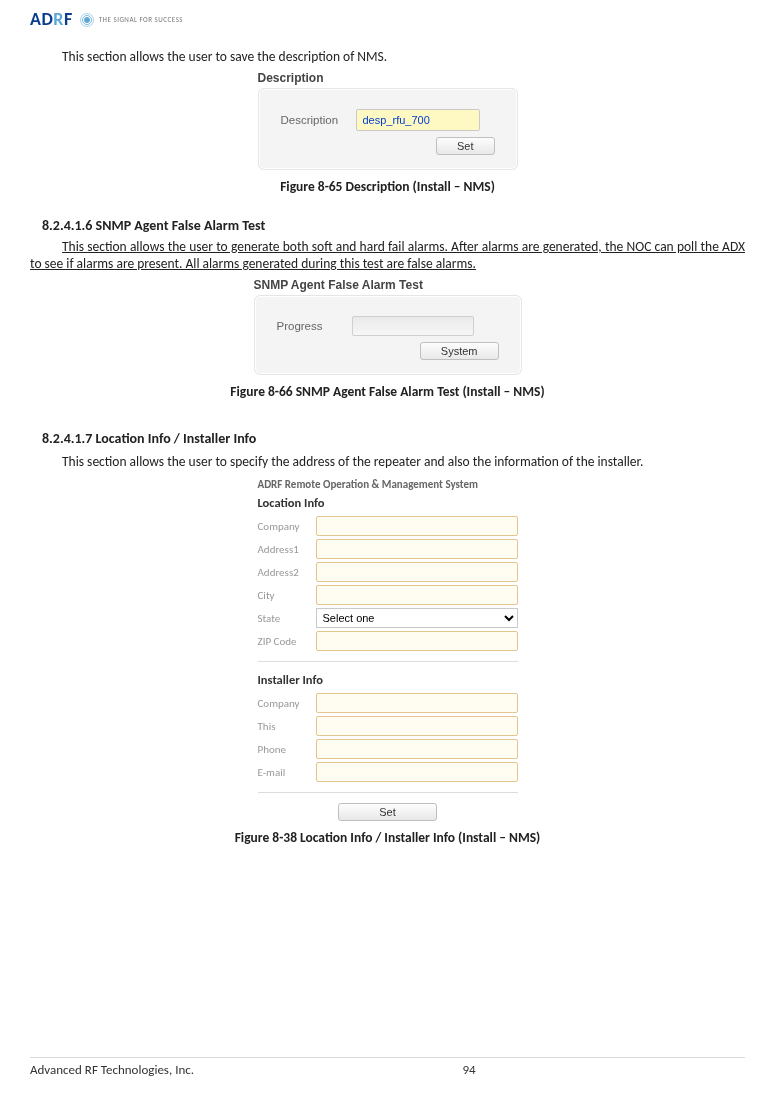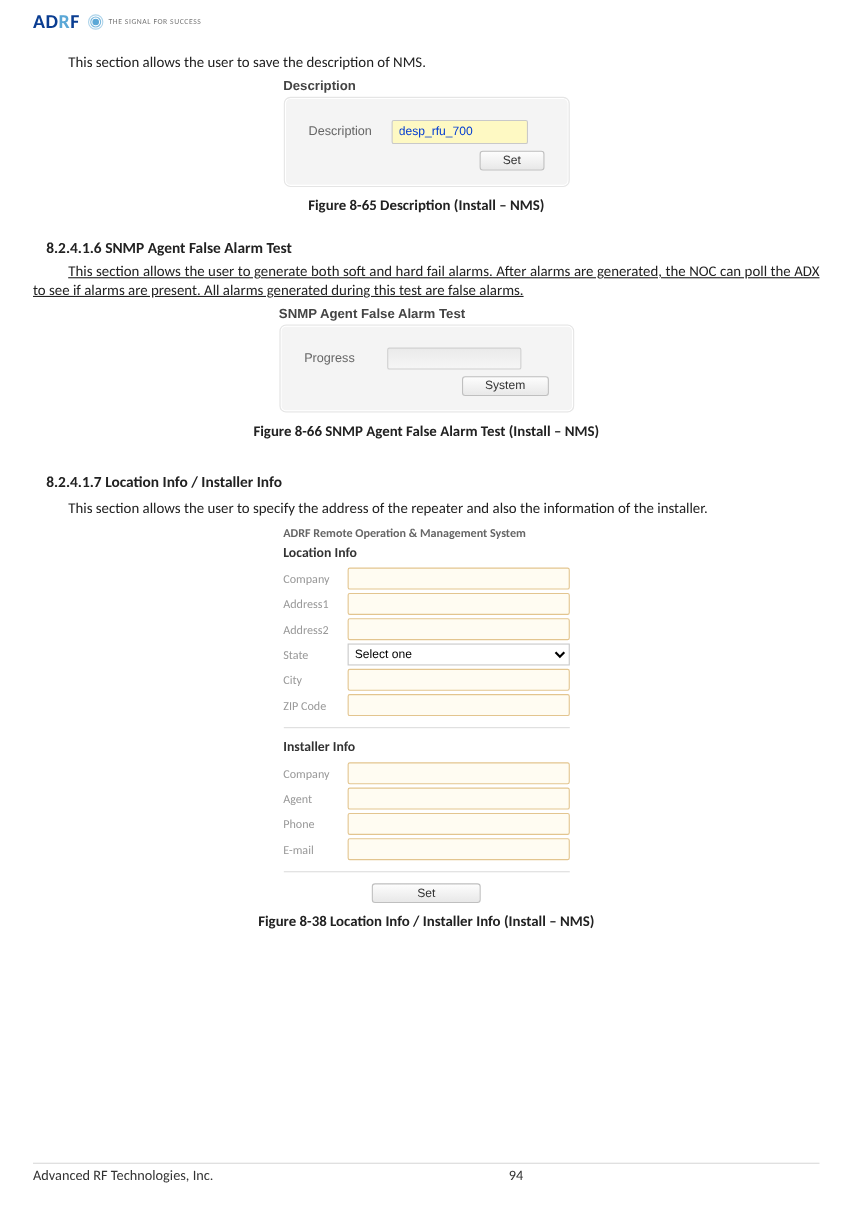--- a/index.html
+++ b/index.html
@@ -190,41 +190,41 @@
         </div>
       <div class="loc-row">
           <span class="lbl2">Address1</span>
           <input class="loc-input" type="text" style="">
         </div>
       <div class="loc-row">
           <span class="lbl2">Address2</span>
           <input class="loc-input" type="text" style="">
         </div>
       <div class="loc-row">
+          <span class="lbl2">City</span>
+          <input class="loc-input" type="text" style="">
+        </div>
+      <div class="loc-row">
         <span class="lbl2">State</span>
         <select class="loc-select">
           <option>Select one</option>
         </select>
       </div>
       <div class="loc-row">
-          <span class="lbl2">City</span>
-          <input class="loc-input" type="text" style="">
-        </div>
-      <div class="loc-row">
           <span class="lbl2">ZIP Code</span>
           <input class="loc-input" type="text" style="">
         </div>
       <hr class="hr-light">
       <div class="loc-section-title">Installer Info</div>
       <div class="loc-row">
           <span class="lbl2">Company</span>
           <input class="loc-input" type="text" style="">
         </div>
       <div class="loc-row">
-          <span class="lbl2">Agent</span>
+          <span class="lbl2">This</span>
           <input class="loc-input" type="text" style="">
         </div>
       <div class="loc-row">
           <span class="lbl2">Phone</span>
           <input class="loc-input" type="text" style="">
         </div>
       <div class="loc-row">
           <span class="lbl2">E-mail</span>
           <input class="loc-input" type="text" style="">
         </div>

